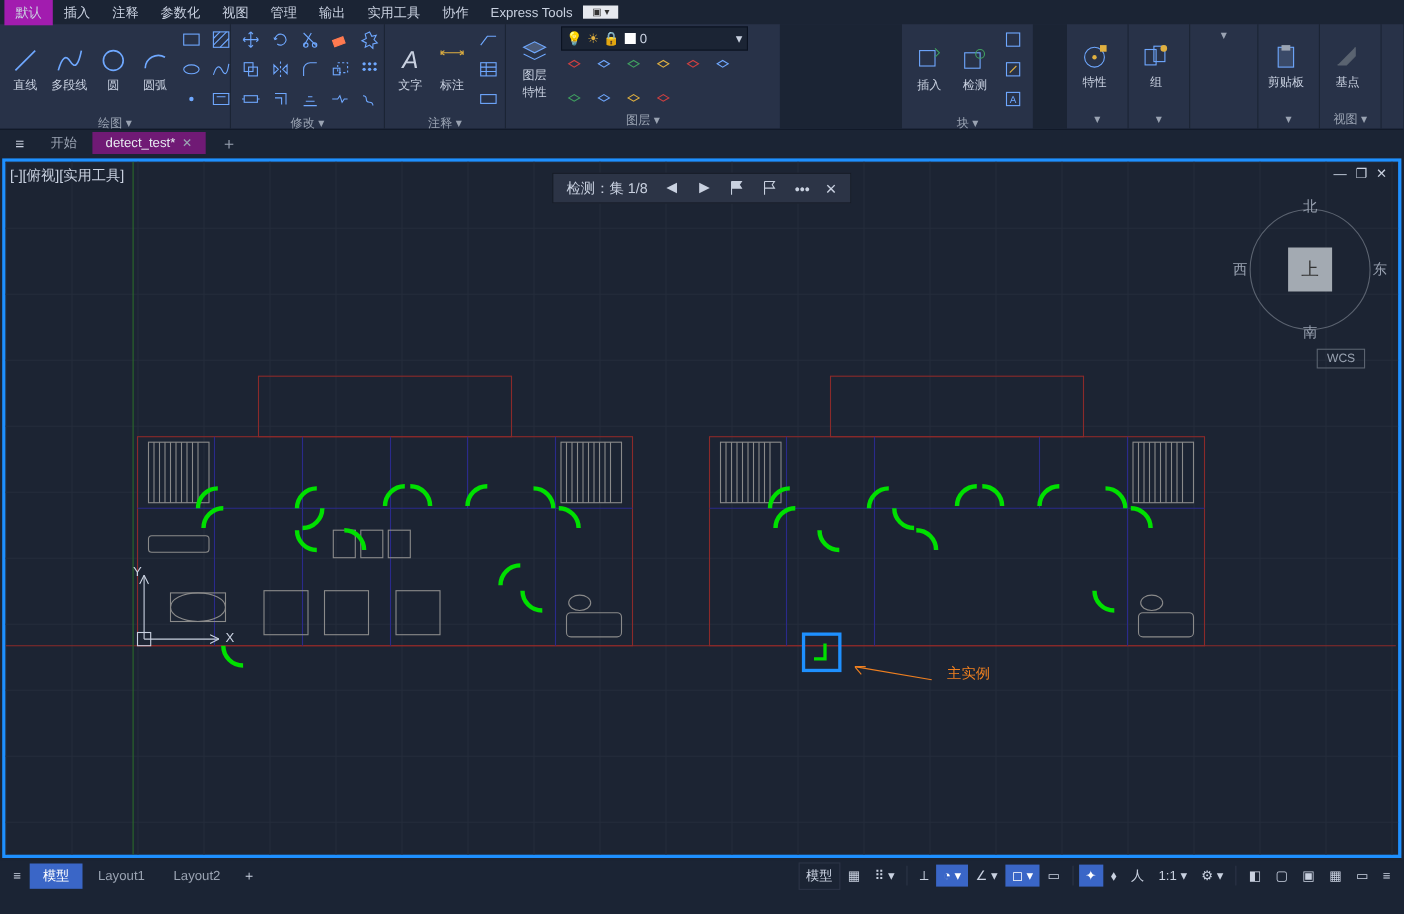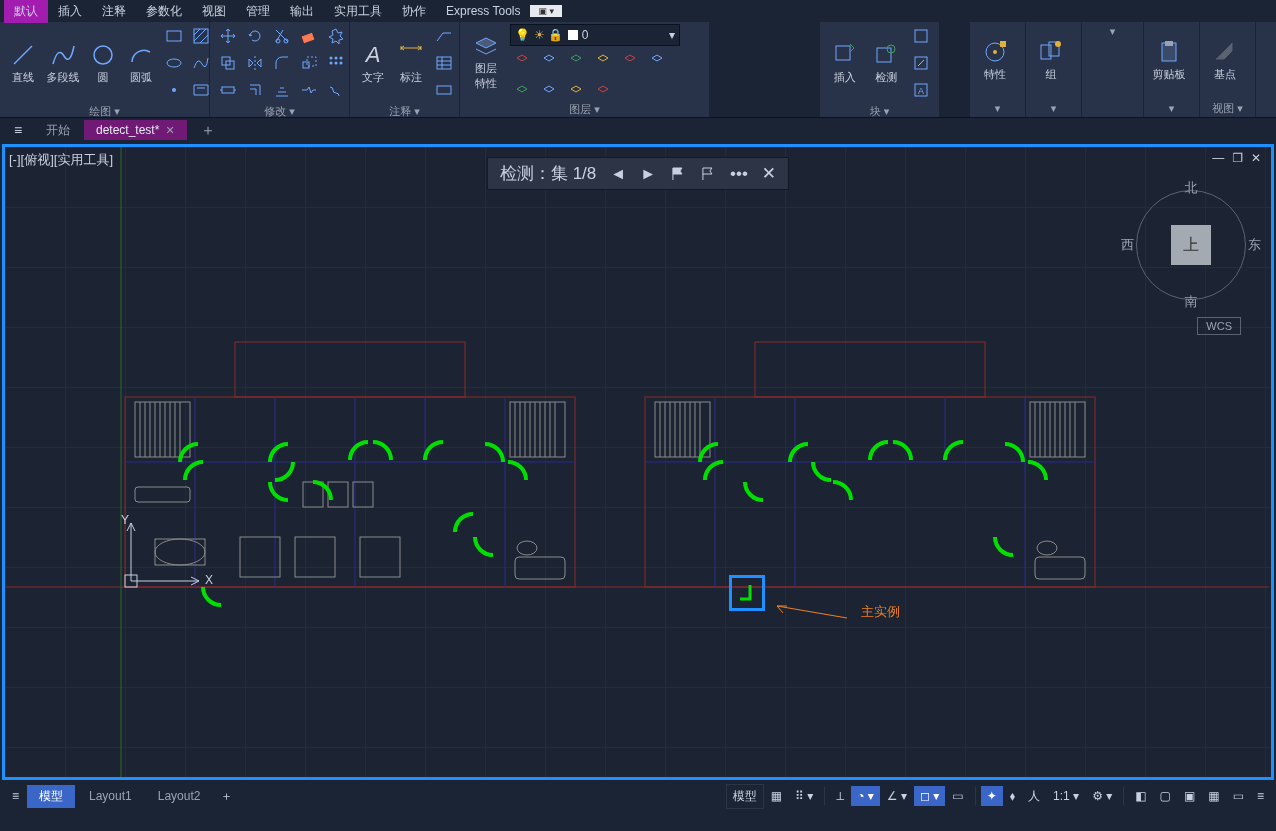--- a/index.html
+++ b/index.html
@@ -27,21 +27,21 @@
 .tabs .t .x{font-size:11px;color:#9aa3b2}
 .tabs .hb{width:28px;text-align:center;font-size:14px}
 
 .viewport{position:relative;height:636px;background:#1c2433;border:3px solid #1e90ff;margin:2px}
 .viewport::before{content:"";position:absolute;inset:0;pointer-events:none;
  background-image:linear-gradient(#242c3b 1px,transparent 1px),linear-gradient(90deg,#242c3b 1px,transparent 1px);
  background-size:60px 60px}
 .vp-title{position:absolute;top:4px;left:4px;color:#c9d1e0;font-size:13px;z-index:2}
 .wctl{position:absolute;top:4px;right:10px;display:flex;gap:8px;z-index:2;color:#c9d1e0;font-size:12px}
 .nav-toolbar{position:absolute;top:10px;left:50%;transform:translateX(-50%);background:#2c3446;display:flex;align-items:center;gap:6px;padding:2px 8px;border:1px solid #141a24;z-index:4}
-.nav-toolbar .it{padding:2px 4px;color:#c9d1e0;font-size:17px}
+.nav-toolbar .it{padding:2px 4px;color:#c9d1e0;font-size:13px}
 .viewcube{position:absolute;top:38px;right:20px;width:120px;height:120px;z-index:3;display:flex;align-items:center;justify-content:center}
 .viewcube .ring{position:absolute;width:110px;height:110px;border:1px solid #5b6370;border-radius:50%}
 .viewcube .cube{width:40px;height:40px;background:#a3aab2;color:#333;display:flex;align-items:center;justify-content:center;font-size:16px}
 .viewcube .dir{position:absolute;color:#9aa3b2;font-size:13px}
 .viewcube .dir.n{top:-6px;left:50%;transform:translateX(-50%)}
 .viewcube .dir.s{bottom:-6px;left:50%;transform:translateX(-50%)}
 .viewcube .dir.w{left:-10px;top:50%;transform:translateY(-50%)}
 .viewcube .dir.e{right:-10px;top:50%;transform:translateY(-50%)}
 .wcs{position:absolute;top:170px;right:30px;border:1px solid #5b6370;padding:2px 8px;font-size:11px;color:#9aa3b2;z-index:3}
 

